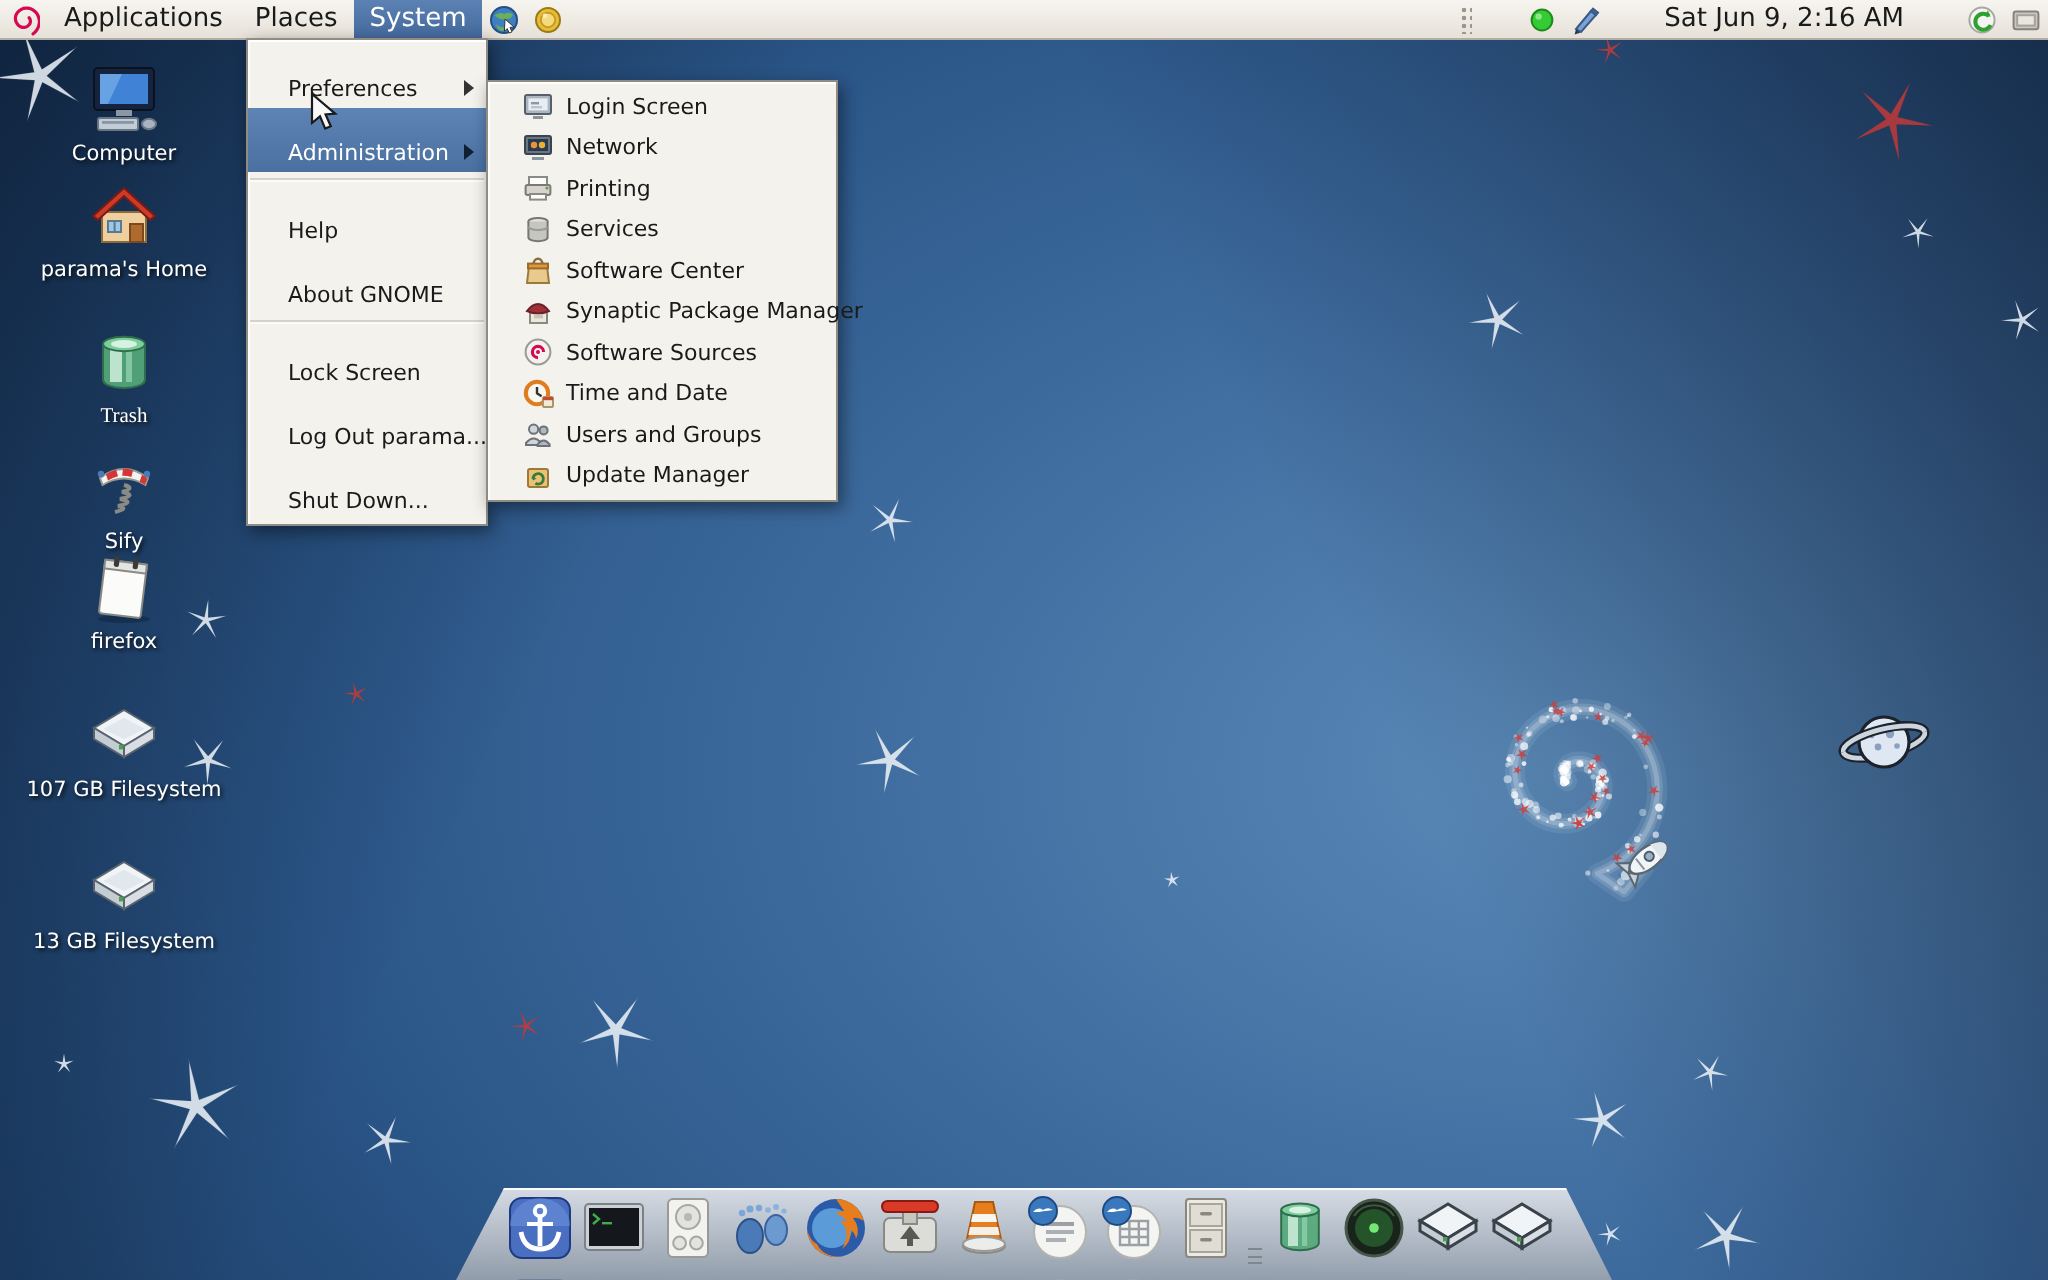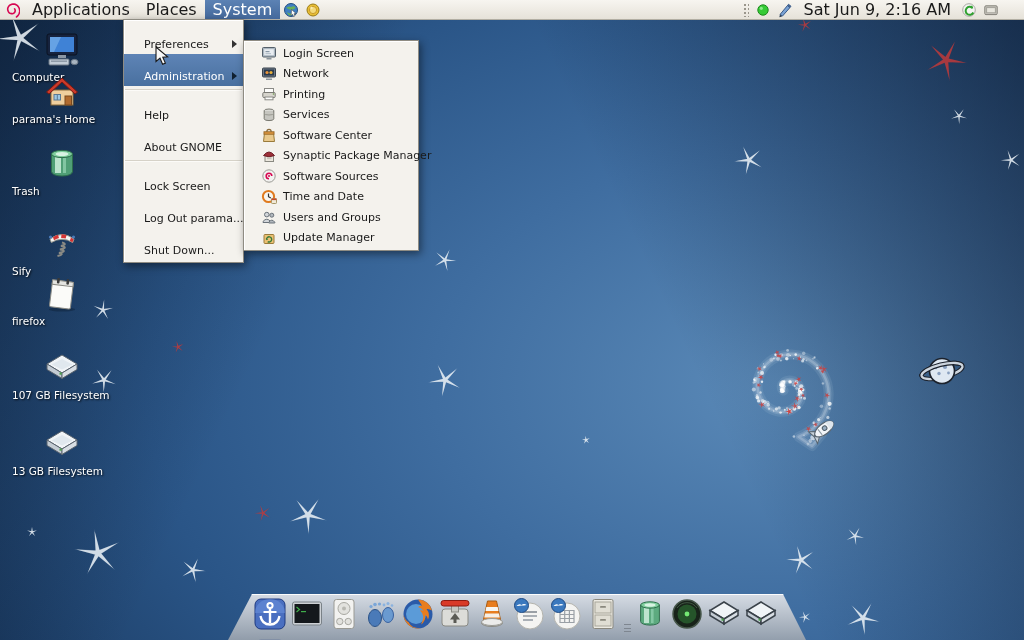--- a/index.html
+++ b/index.html
@@ -6,23 +6,23 @@
     font-family:"DejaVu Sans","Liberation Sans",sans-serif;}
   #desktop{position:absolute;inset:0;width:1024px;height:640px;
     background:
       linear-gradient(245deg, rgba(4,10,24,.55), rgba(4,10,24,0) 38%),
       linear-gradient(115deg, rgba(6,14,28,.45), rgba(6,14,28,0) 32%),
       radial-gradient(1150px 780px at 76% 60%, #5b8ab8 0%, #3f6da0 30%, #2a5587 55%, #1a3a61 78%, #102944 100%);}
   #wallpaper{position:absolute;inset:0;z-index:1;pointer-events:none;}
   
   #panel{position:absolute;left:0;top:0;width:1024px;height:19px;z-index:10;
     background:linear-gradient(#f7f5f0,#e6e2d9);border-bottom:1px solid #b2aea3;
-    display:flex;align-items:center;font-size:16px;color:#1a1a1a;}
+    display:flex;align-items:center;font-size:13px;color:#1a1a1a;}
   .p-left{display:flex;align-items:center;height:100%;}
-  .p-right{margin-left:auto;display:flex;align-items:center;height:100%;padding-right:22px;}
+  .p-right{margin-left:auto;display:flex;align-items:center;height:100%;padding-right:0;gap:21px;}
   .p-logo{width:15px;height:15px;margin:0 4px 0 5px;display:flex;align-items:center;}
   .p-menu{padding:0 8px;height:100%;display:flex;align-items:center;cursor:default;}
   .p-menu.active{background:linear-gradient(#5c82b4,#44699c);color:#fff;}
   .p-launcher{width:16px;height:16px;margin:0 3px;display:flex;align-items:center;}
   .p-handle{width:6px;height:14px;margin-right:3px;
     background-image:radial-gradient(#9a968c 1px, rgba(0,0,0,0) 1.3px);background-size:4px 4px;}
   .p-tray{width:16px;height:16px;margin:0 3px;display:flex;align-items:center;}
   .p-clock{margin:0 7px;white-space:nowrap;}
   
   .menu{position:absolute;background:#f4f2ed;border:1px solid #8f8c83;z-index:20;
@@ -34,21 +34,21 @@
   #admin-submenu .menu-item{height:20.5px;padding:0 6px 0 17px;}
   .menu-item.hl{background:linear-gradient(#5e84b6,#49709f);color:#fff;}
   .menu-sep{height:7px;display:flex;align-items:center;padding:0 1px;}
   .menu-sep > div{height:0;width:100%;border-top:1px solid #d6d2c8;border-bottom:1px solid #fcfbf8;}
   .mi-label{white-space:nowrap;}
   .mi-arrow{margin-left:auto;width:0;height:0;border-left:5px solid #333;
     border-top:4px solid rgba(0,0,0,0);border-bottom:4px solid rgba(0,0,0,0);}
   .menu-item.hl .mi-arrow{border-left-color:#102030;}
   .mi-icon{width:16px;height:16px;margin-right:6px;flex:0 0 16px;display:flex;align-items:center;}
   
-  .desk-icon{position:absolute;left:12px;width:100px;z-index:2;cursor:default;}
+  .desk-icon{position:absolute;left:12px;width:100px;z-index:2;text-align:center;cursor:default;}
   .desk-icon .di-img{display:flex;justify-content:center;}
   .desk-icon .di-label{margin-top:1px;font-size:10.5px;color:#fff;line-height:12px;
     text-shadow:1px 1px 2px rgba(0,0,0,.85);}
   
   #dock-platform{position:absolute;left:218px;top:594px;width:594px;height:46px;z-index:3;
     background:linear-gradient(180deg, rgba(222,226,232,.95), rgba(156,164,174,.9));
     -webkit-clip-path:polygon(34px 0,565px 0,588px 46px,10px 46px);
     clip-path:polygon(34px 0,565px 0,588px 46px,10px 46px);
     box-shadow:inset 0 1px 0 rgba(255,255,255,.9);}
   #dock-icons{position:absolute;left:252px;top:596px;height:44px;z-index:4;display:flex;align-items:flex-start;}
@@ -300,33 +300,33 @@
             <rect x="8" y="7" width="24" height="15" fill="#3f82d6"></rect>
             <path d="M8,7 h11 l-7,15 h-4 z" fill="#74ace8" opacity="0.75"></path>
             <rect x="16" y="25" width="8" height="3" fill="#8a96a4"></rect>
             <rect x="7" y="29" width="20" height="6" rx="1" fill="#c2ccd6" stroke="#6a7684"></rect>
             <rect x="9" y="30.5" width="16" height="1.4" fill="#8a96a4"></rect>
             <ellipse cx="32.5" cy="32" rx="3.5" ry="2.6" fill="#a8b4c0" stroke="#6a7684"></ellipse>
           </svg>
         </div>
         <div class="di-label">Computer</div>
       </div>
-      <div class="desk-icon" style="top: 72px;">
+      <div class="desk-icon" style="top: 88px;">
         <div class="di-img">
           <svg width="40" height="40" viewBox="0 0 40 40">
             <rect x="9" y="18" width="22" height="15" fill="#efcf9e" stroke="#8a6a3a"></rect>
             <path d="M4.5,20 L20,6 L35.5,20 l-2.5,2 L20,10 L7,22 z" fill="#cc3a2a" stroke="#7a1a12"></path>
             <rect x="23" y="24" width="6.5" height="9" fill="#b06a2e" stroke="#7a4a1e"></rect>
             <rect x="12" y="22.5" width="6.5" height="5.5" fill="#9cc8e4" stroke="#5a7a94"></rect>
             <rect x="14.8" y="22.5" width="1" height="5.5" fill="#5a7a94"></rect>
           </svg>
         </div>
         <div class="di-label">parama's Home</div>
       </div>
-      <div class="desk-icon" style="top: 144px;">
+      <div class="desk-icon" style="top: 162px; font-family: Liberation Serif, serif;">
         <div class="di-img">
           <svg width="40" height="40" viewBox="0 0 40 40">
             <path d="M10,10 h20 v18 a10,4 0 0 1 -20,0 z" fill="#55a878" opacity="0.92"></path>
             <rect x="13" y="9" width="6" height="20" fill="#cfeedd" opacity="0.85"></rect>
             <rect x="21" y="10" width="3" height="19" fill="#8ecfae" opacity="0.8"></rect>
             <ellipse cx="20" cy="10" rx="10.5" ry="3.6" fill="#7ecd9c" stroke="#2e6e4c"></ellipse>
             <ellipse cx="20" cy="10" rx="6.5" ry="2" fill="#d8f2e2"></ellipse>
             <path d="M9.5,10 v18 a10.5,4 0 0 0 21,0 v-18" fill="none" stroke="#2e6e4c"></path>
           </svg>
         </div>

